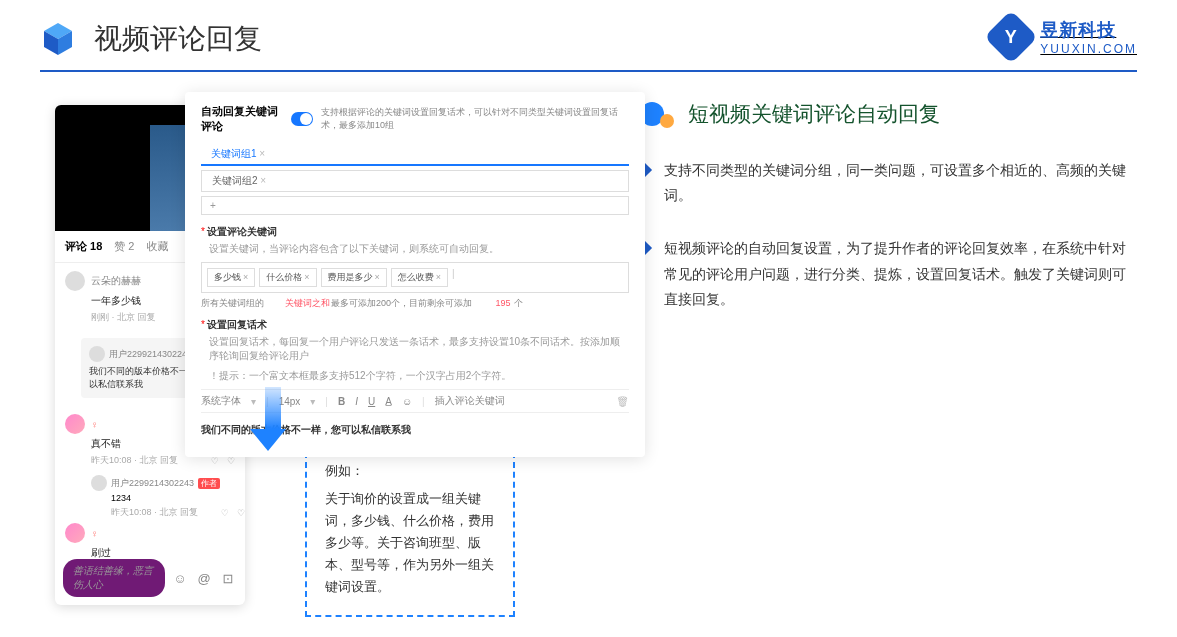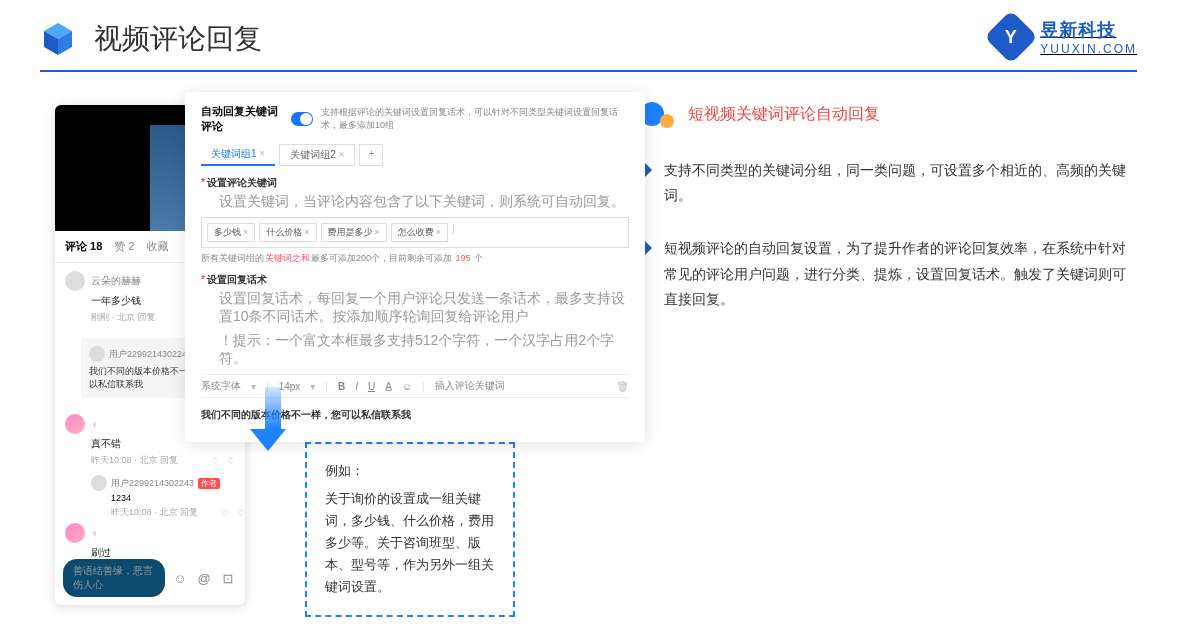--- a/index.html
+++ b/index.html
@@ -29,55 +29,55 @@
 .avatar-pic{background:linear-gradient(135deg,#f8c,#fab);}
 .username{color:#888;font-size:10px;}
 .comment-text{margin-left:26px;margin-top:3px;color:#222;}
 .comment-meta{margin-left:26px;margin-top:3px;color:#aaa;font-size:9px;display:flex;align-items:center;gap:8px;}
 .heart{margin-left:auto;color:#bbb;}
 .reply-box{margin:6px 12px 8px 26px;background:#f5f5f5;border-radius:4px;padding:8px;font-size:9px;}
 .reply-user{color:#888;display:flex;align-items:center;gap:4px;}
 .badge{background:#ff4d4f;color:#fff;padding:0 3px;border-radius:2px;font-size:8px;}
 .reply-text{margin-top:3px;color:#333;line-height:1.4;}
 .input-bar{position:absolute;bottom:8px;left:8px;right:8px;display:flex;align-items:center;gap:6px;font-size:10px;}
-.input-field{flex:1;background:#0c4a6e;border-radius:14px;padding:5px 10px;color:#999;}
+.input-field{flex:1;background:#701a75;border-radius:14px;padding:5px 10px;color:#999;font-style:italic;}
 .input-icon{width:18px;height:18px;color:#888;display:flex;align-items:center;justify-content:center;font-size:13px;}
 .config-panel{position:absolute;left:185px;top:-5px;width:460px;background:#fff;border-radius:4px;box-shadow:0 2px 16px rgba(0,0,0,0.12);z-index:2;padding:12px 16px 16px 16px;font-size:10px;}
 .config-header{display:flex;align-items:center;gap:8px;margin-bottom:10px;}
 .config-title{font-weight:bold;font-size:11px;}
 .toggle{width:26px;height:14px;background:#1677ff;border-radius:7px;position:relative;}
 .toggle::after{content:"";position:absolute;right:1px;top:1px;width:12px;height:12px;background:#fff;border-radius:50%;}
 .config-desc{color:#888;font-size:9px;}
-.config-tabs{display:flex;gap:4px;margin-bottom:10px;}
+.config-tabs{display:flex;gap:4px;margin-bottom:10px;flex-direction:column;}
 .ctab{border:1px solid #ddd;padding:3px 10px;font-size:10px;color:#666;background:#fff;}
 .ctab-active{color:#1677ff;border-bottom:2px solid #1677ff;border-top:none;border-left:none;border-right:none;}
 .ctab-add{border:1px solid #ddd;padding:3px 8px;color:#999;}
 .field-label{color:#333;font-weight:bold;font-size:10px;}
 .req{color:#f00;margin-right:2px;}
-.field-hint{color:#999;font-size:14px;margin:3px 0 6px 18px;}
+.field-hint{color:#999;font-size:10px;margin:3px 0 6px 8px;}
 .chip-row{border:1px solid #ddd;padding:5px;margin-bottom:4px;display:flex;flex-wrap:wrap;gap:4px;}
 .chip{border:1px solid #ddd;padding:2px 6px;font-size:9px;color:#555;}
 .chip-x{color:#aaa;margin-left:2px;}
 .chip-count{color:#888;font-size:9px;margin-bottom:8px;}
-.chip-red{color:#f56;margin:0 1px;}
+.chip-red{color:#f56;margin:0 1px;padding-left:20px;}
 .toolbar{display:flex;align-items:center;gap:10px;padding:4px 0;color:#666;font-size:10px;border-top:1px solid #eee;border-bottom:1px solid #eee;margin:6px 0;}
 .toolbar-item{color:#888;}
 .toolbar-sep{color:#ddd;}
 .editor-text{font-weight:bold;font-size:10px;color:#333;padding:4px 0;}
 .arrow{position:absolute;left:260px;top:290px;z-index:3;}
 .arrow-line{width:16px;height:42px;background:linear-gradient(180deg,rgba(30,130,255,0.2),#1e82ff);margin:0 auto;}
 .arrow-head{width:0;height:0;border-left:18px solid transparent;border-right:18px solid transparent;border-top:22px solid #1e82ff;margin-left:-10px;}
 .example-box{position:absolute;left:305px;top:345px;width:210px;border:2px dashed #1e82ff;padding:16px 18px;font-size:13px;line-height:1.7;color:#333;}
 .example-title{margin-bottom:6px;}
 .right-col{position:absolute;left:640px;top:100px;width:495px;}
 .section-head{display:flex;align-items:center;margin-bottom:30px;}
 .circles{position:relative;width:34px;height:28px;margin-right:14px;}
 .c-blue{position:absolute;width:24px;height:24px;border-radius:50%;background:#1e82ff;left:0;top:2px;}
 .c-orange{position:absolute;width:14px;height:14px;border-radius:50%;background:#ffa940;right:0;bottom:0;}
-.section-title{font-size:16px;color:#ef4444;}
+.section-title{font-size:21px;color:#14532d;}
 .bullet{display:flex;margin-bottom:28px;font-size:14px;line-height:1.8;color:#333;}
 .diamond{width:10px;height:10px;background:#1e5bc6;transform:rotate(45deg);margin-right:14px;margin-top:7px;flex-shrink:0;}
 </style>
 </head>
 <body>
 
 <div class="header">
   <div class="cube-icon">
     <svg viewBox="0 0 36 36" width="36" height="36">
         <polygon points="18,2 32,10 18,18 4,10" fill="#4fa8f7"></polygon>

